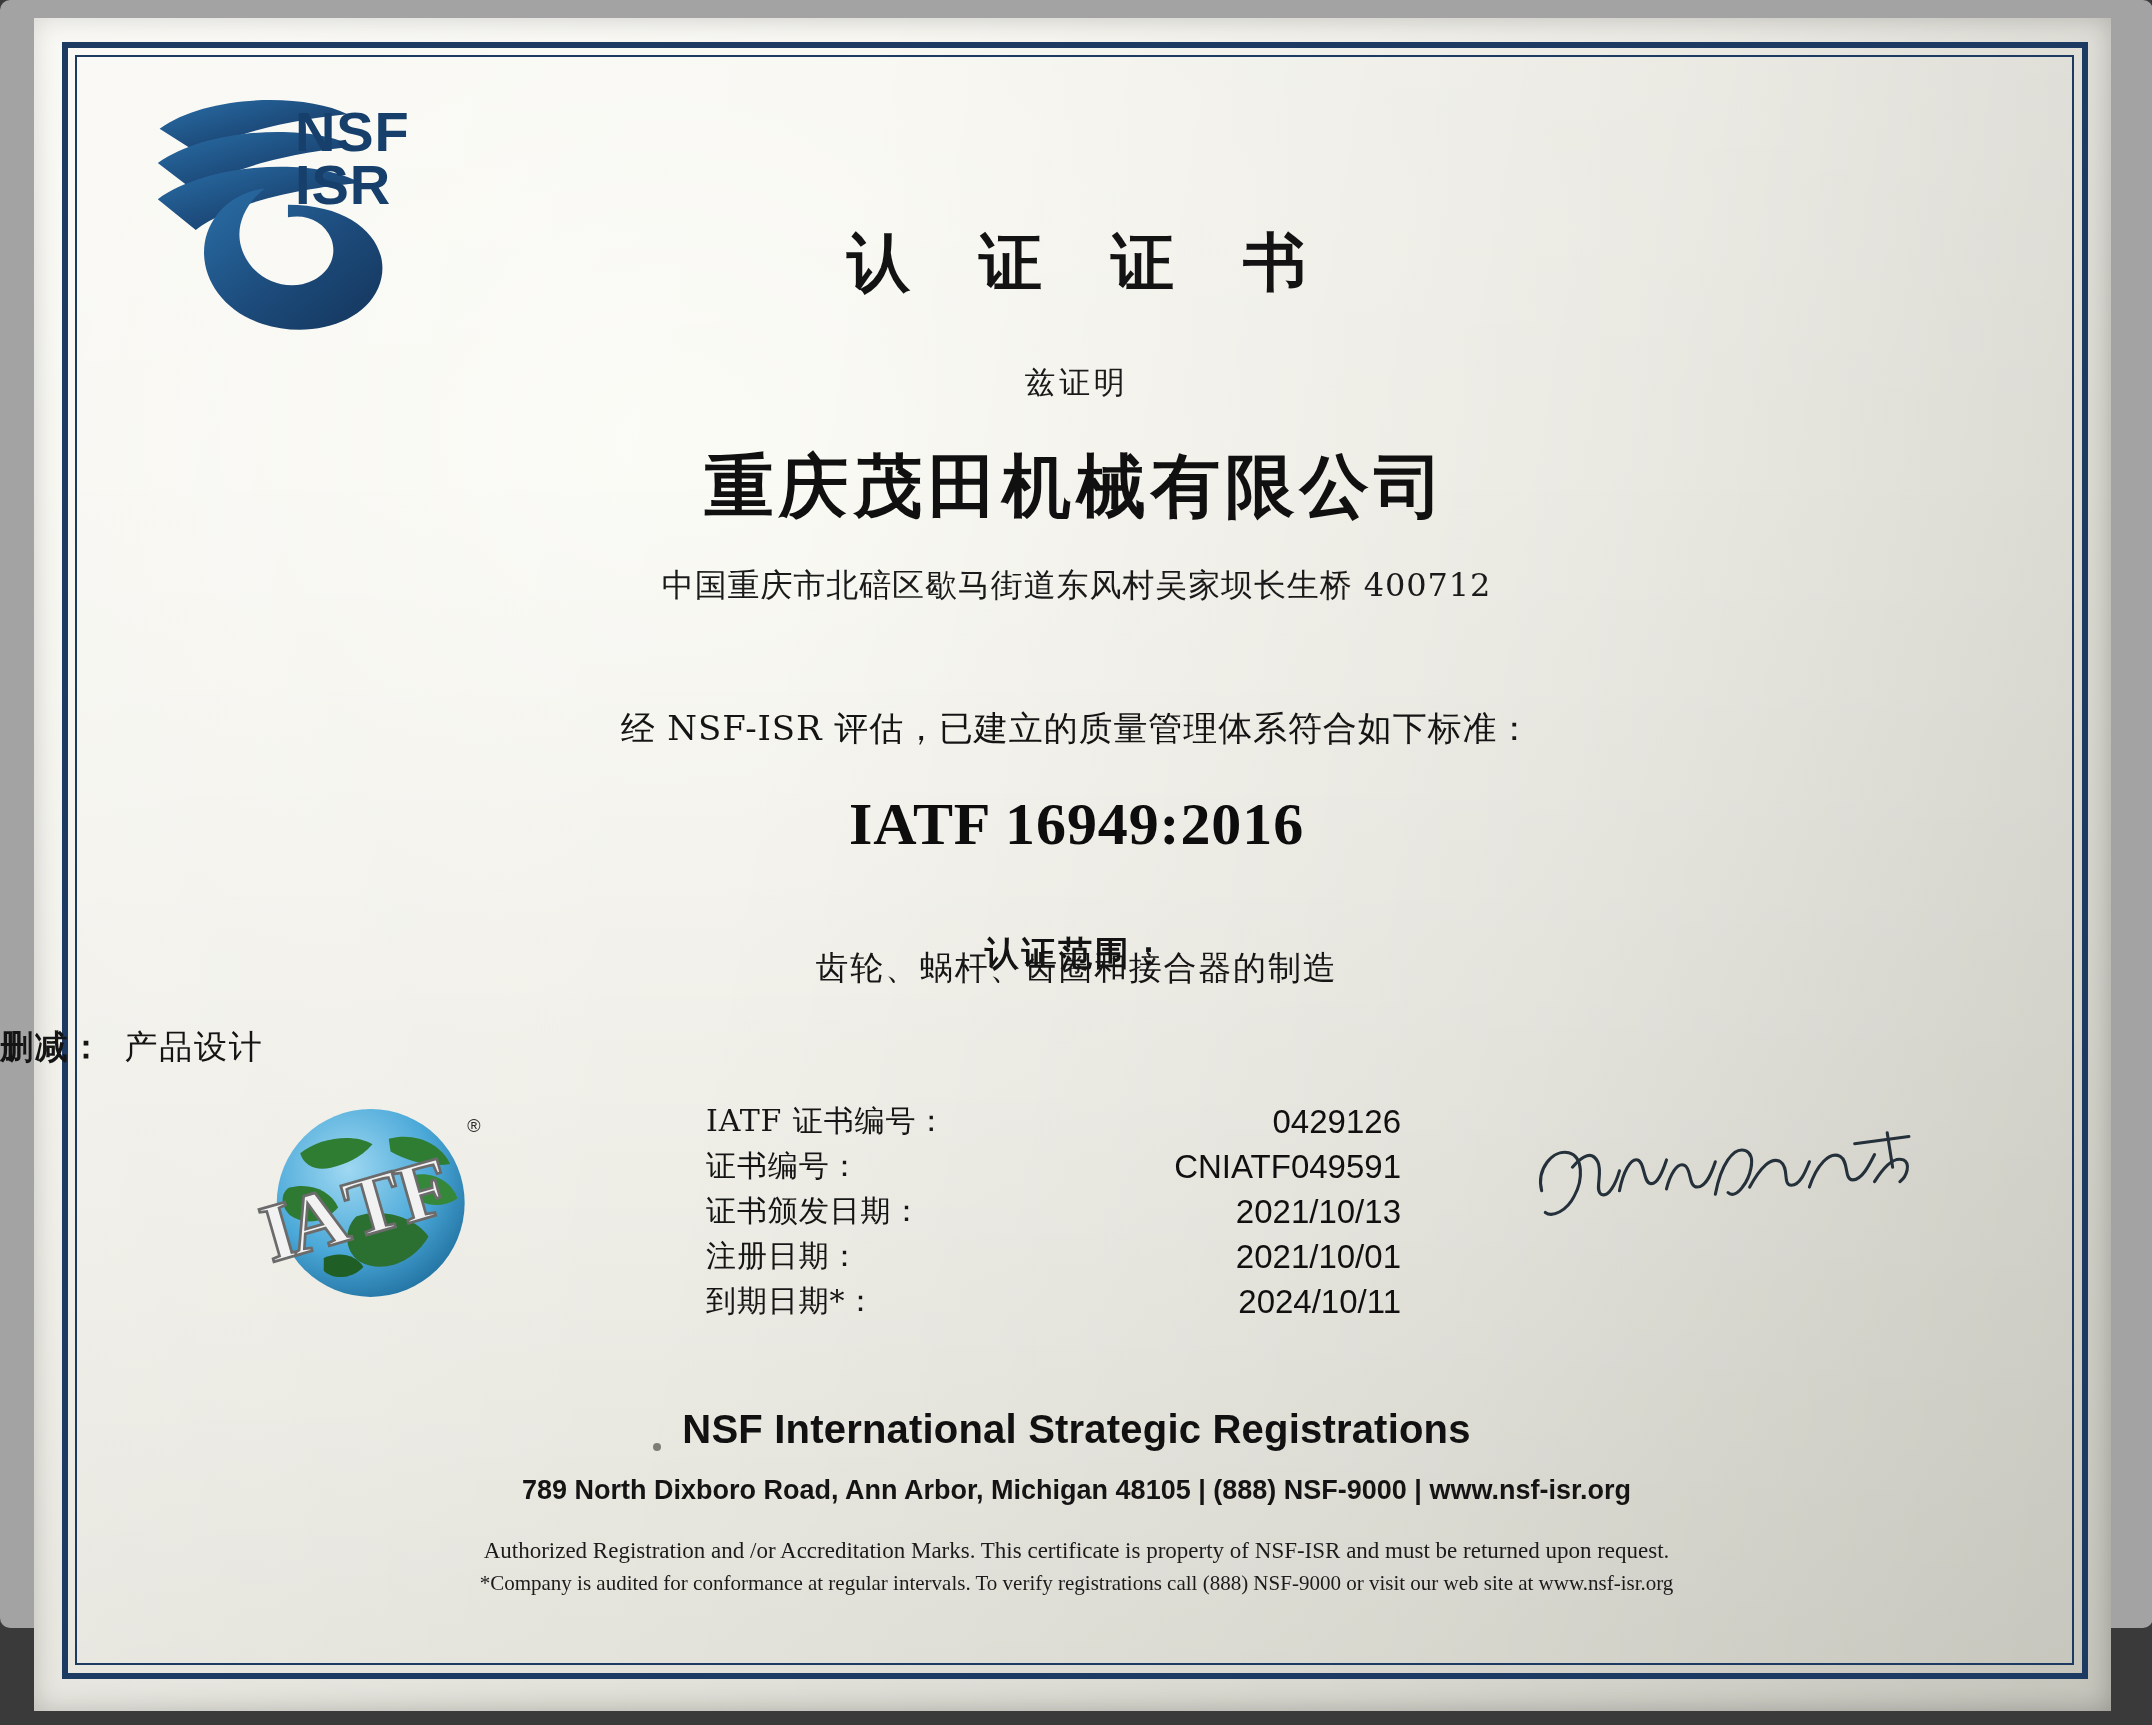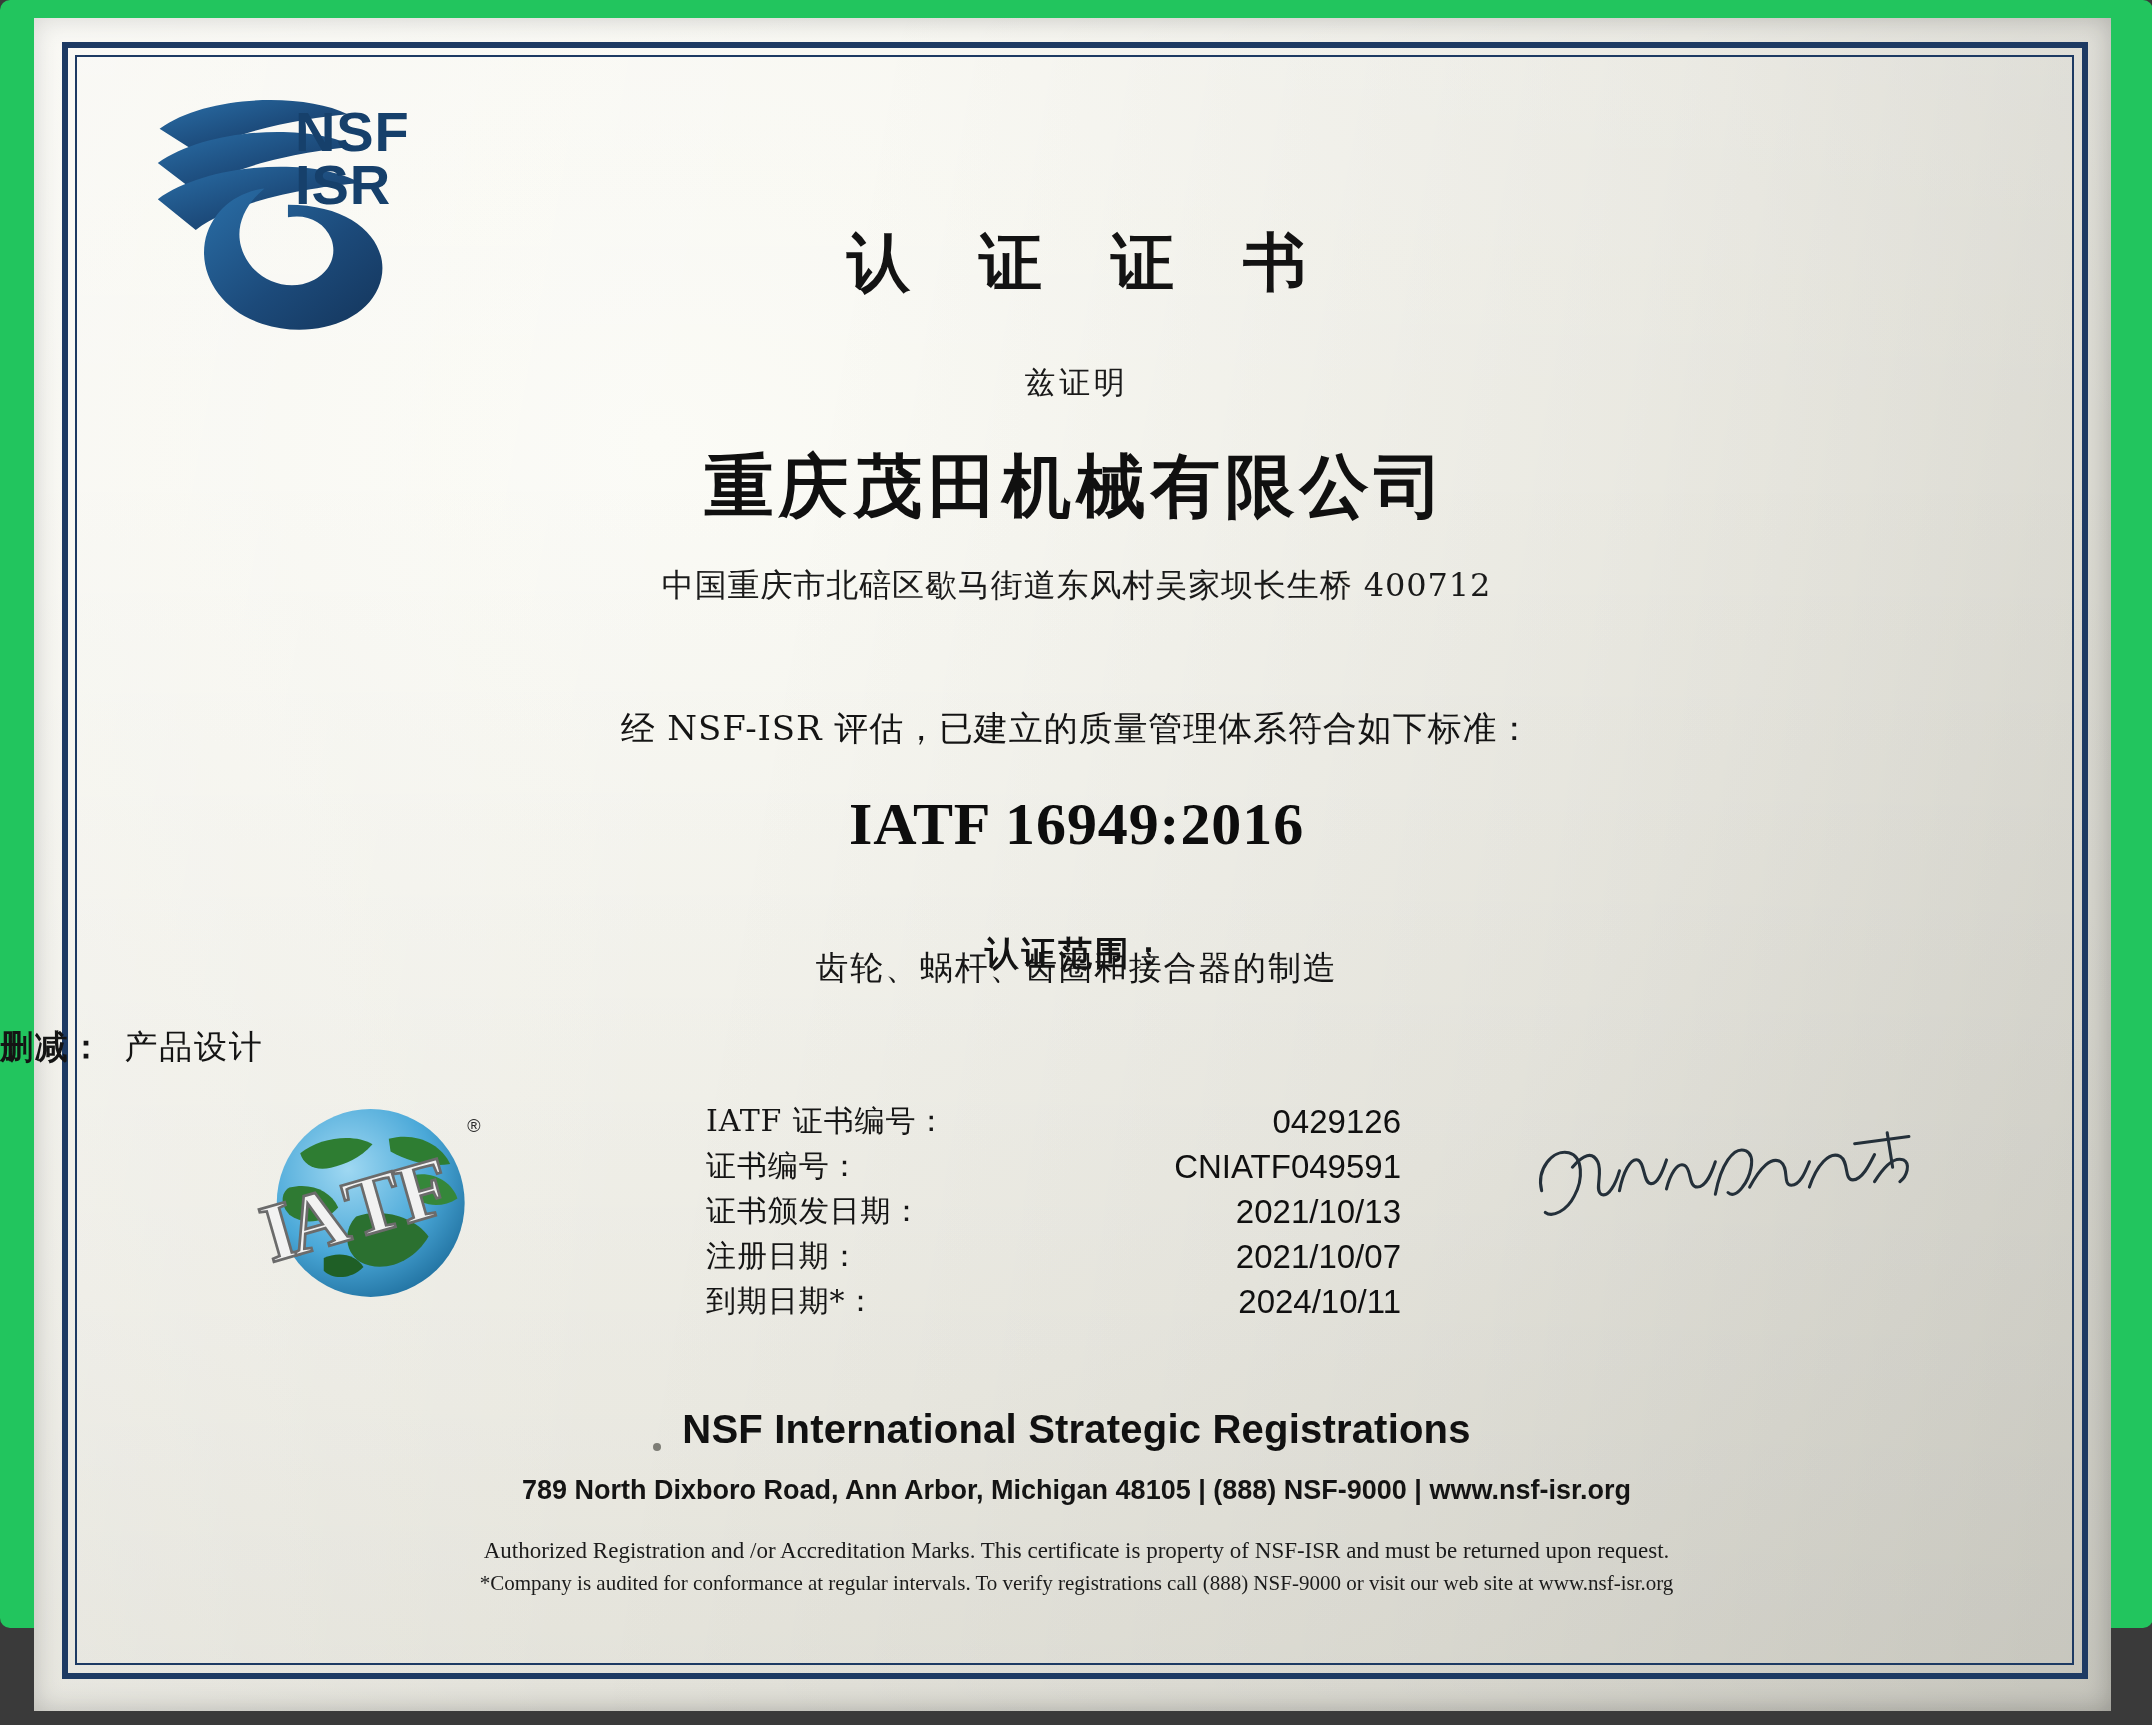--- a/index.html
+++ b/index.html
@@ -12,21 +12,21 @@
     height: 1726px;
     overflow: hidden;
     font-family: "Liberation Serif", serif;
   }
 
   
   .page {
     position: relative;
     width: 2153px;
     height: 1628px;
-    background: #22c55e;
+    background: #a3a3a3;
     border-radius: 10px;
   }
   .paper {
     position: absolute;
     left: 34px;
     top: 18px;
     width: 2077px;
     height: 1693px;
     background:
       radial-gradient(ellipse at 30% 25%, #fbfbf6 0%, #f3f2ea 55%, #e7e6dc 100%);
@@ -394,21 +394,21 @@
       <div class="row">
         <div class="lbl">证书编号：</div>
         <div class="val">CNIATF049591</div>
       </div>
       <div class="row">
         <div class="lbl">证书颁发日期：</div>
         <div class="val">2021/10/13</div>
       </div>
       <div class="row">
         <div class="lbl">注册日期：</div>
-        <div class="val">2021/10/07</div>
+        <div class="val">2021/10/01</div>
       </div>
       <div class="row">
         <div class="lbl">到期日期*：</div>
         <div class="val">2024/10/11</div>
       </div>
     </div>
 
     <div class="signature">
       <svg viewBox="0 0 430 110">
         <g fill="none" stroke="#24303a" stroke-width="3.4" stroke-linecap="round">

